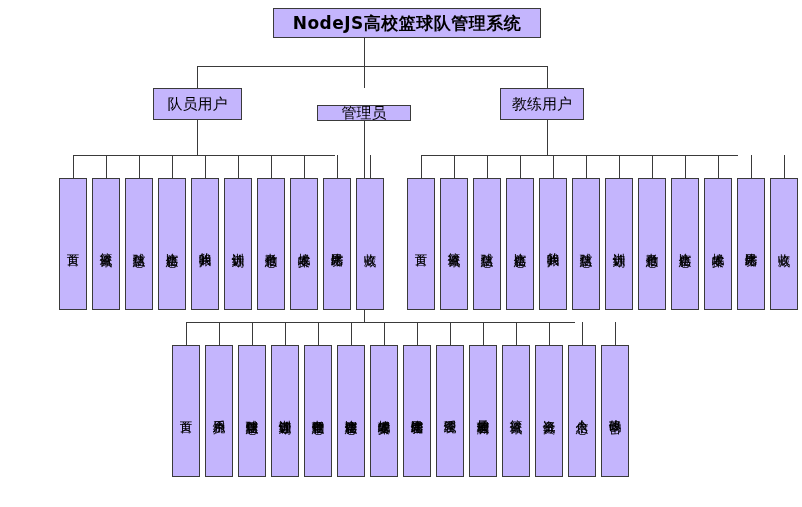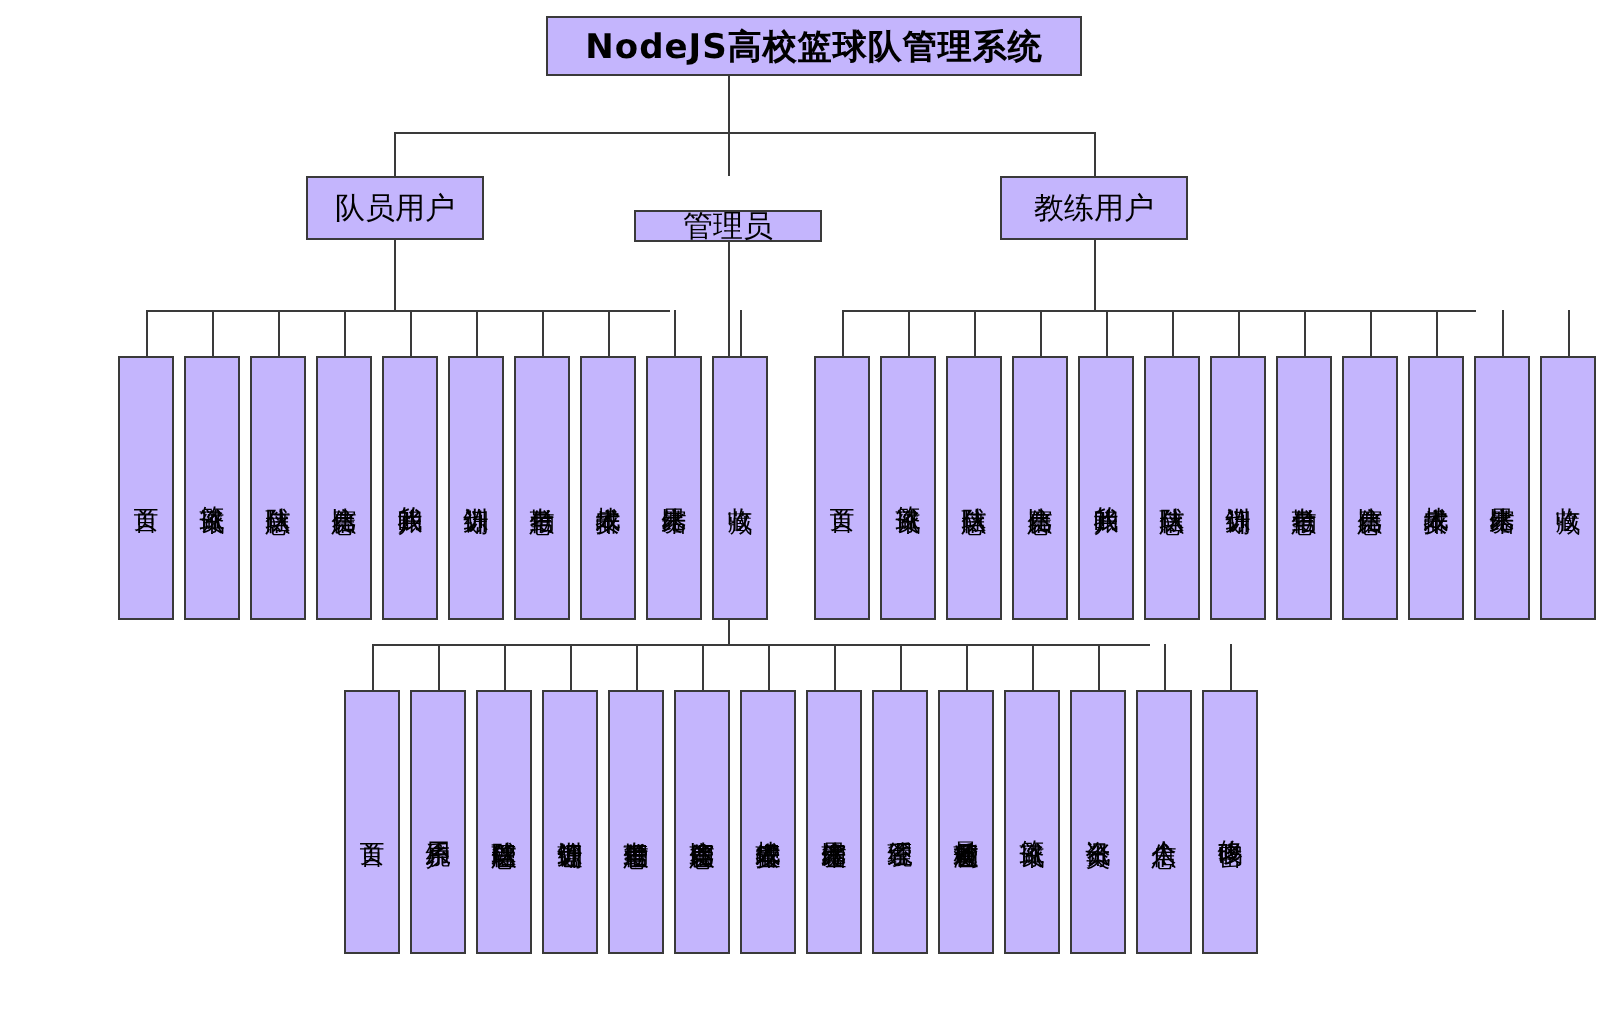--- a/index.html
+++ b/index.html
@@ -95,21 +95,21 @@
   <div class="line-v" style="left:197px; top:66px; height:22px;"></div>
   <div class="line-v" style="left:364px; top:66px; height:22px;"></div>
   <div class="line-v" style="left:547px; top:66px; height:22px;"></div>
 
   <div class="box box-role" style="left:153px; top:88px; width:89px; height:32px;">
     <span>队员用户</span>
   </div>
   <div class="box box-role" style="left:317px; top:88px; width:94px; height:16px;margin-top:17px;">
     <span>管理员</span>
   </div>
-  <div class="box box-role" style="left:500px; top:88px; width:94px; height:32px;">
+  <div class="box box-role" style="left:500px; top:88px; width:84px; height:32px;">
     <span>教练用户</span>
   </div>
 
   <div class="line-v" style="left:197px; top:120px; height:35px;"></div>
   <div class="line-h" style="left:73px; top:155px; width:262px;"></div>
   <div id="player-drops">
       <div class="line-v" style="left: 73px; top: 155px; height: 23px;"></div>
       <div class="line-v" style="left: 106px; top: 155px; height: 23px;"></div>
       <div class="line-v" style="left: 139px; top: 155px; height: 23px;"></div>
       <div class="line-v" style="left: 172px; top: 155px; height: 23px;"></div>

